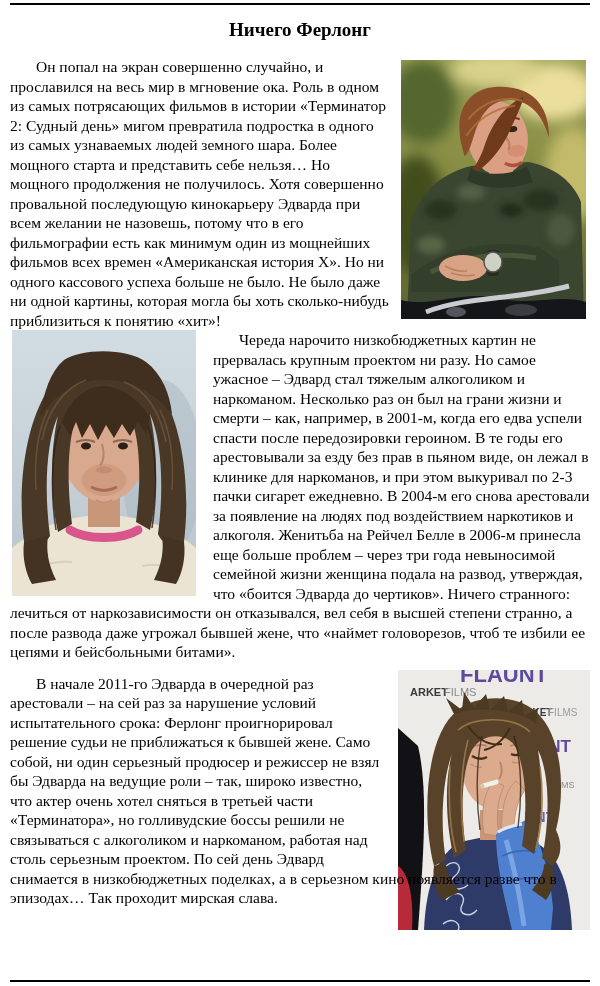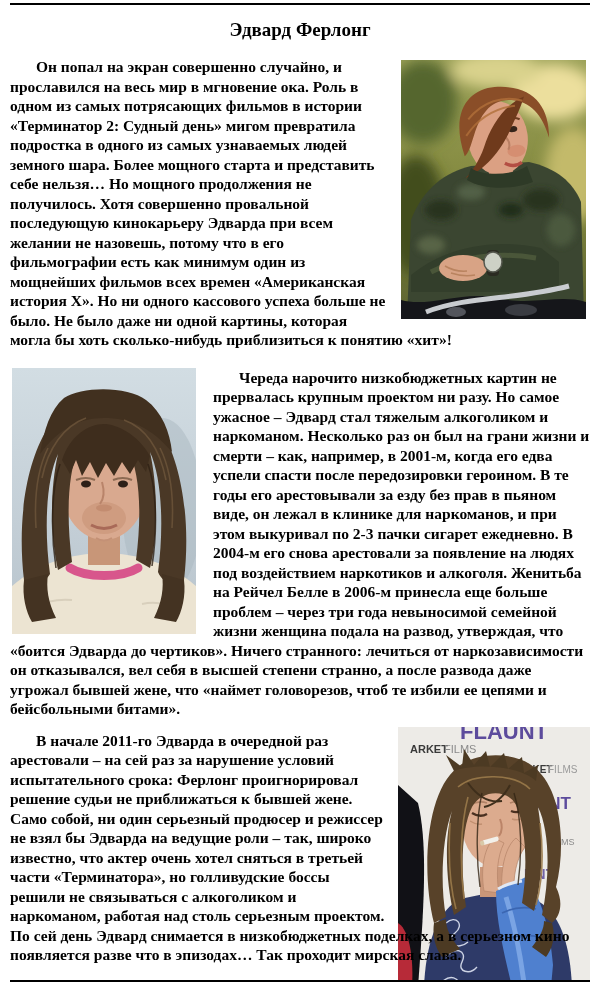--- a/index.html
+++ b/index.html
@@ -12,40 +12,39 @@
     margin:3px 10px 0;height:975px;
     border-top:2px solid #000;border-bottom:2px solid #000;
     overflow:hidden;
   }
   .title{
     margin:14px 0 0;text-align:center;font-size:19px;font-weight:bold;
     font-family:"Liberation Serif","DejaVu Serif",serif;
   }
   .pblock{clear:both;overflow:visible;}
   .pblock.b1{margin-top:16px;}
-  .pblock.b2{margin-top:18px;}
+  .pblock.b2{}
   .pblock.b3{margin-top:12px;}
   .pblock p{
     margin:0;font-size:15.5px;line-height:19.5px;text-align:left;
     text-indent:26px;
-    font-weight:bold;
   }
   figure{margin:0;padding:0;}
   .photo svg{display:block;}
   .photo1{float:right;width:185px;height:259px;margin:3px 4px 8px 12px;}
   .photo2{float:left;width:184px;height:266px;margin:0 17px 6px 2px;}
   .photo3{float:right;width:192px;height:196px;margin:-4px 0 0 10px;}
 </style>
 </head>
 <body>
 
 <div class="page">
   <div class="frame">
 
-    <h1 class="title">Эдвард Ферлонг</h1>
+    <h1 class="title">Ничего Ферлонг</h1>
 
     <div class="pblock b1">
       <figure class="photo photo1">
         <svg width="185" height="259" viewBox="0 0 185 259">
           <defs>
             <filter id="b6" x="-40%" y="-40%" width="180%" height="180%">
                 <feGaussianBlur stdDeviation="7"></feGaussianBlur>
               </filter>
             <filter id="b3" x="-40%" y="-40%" width="180%" height="180%">
                 <feGaussianBlur stdDeviation="3"></feGaussianBlur>

